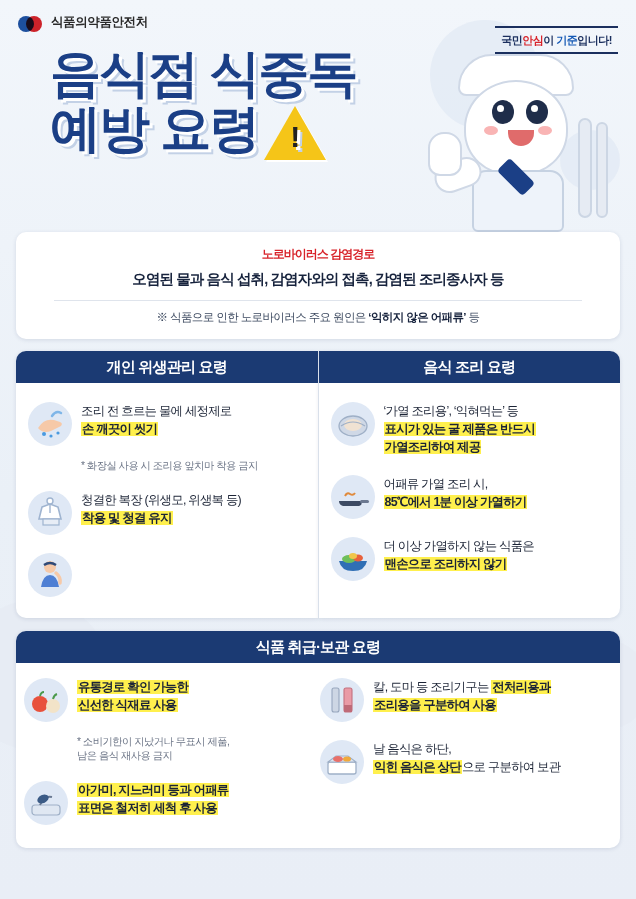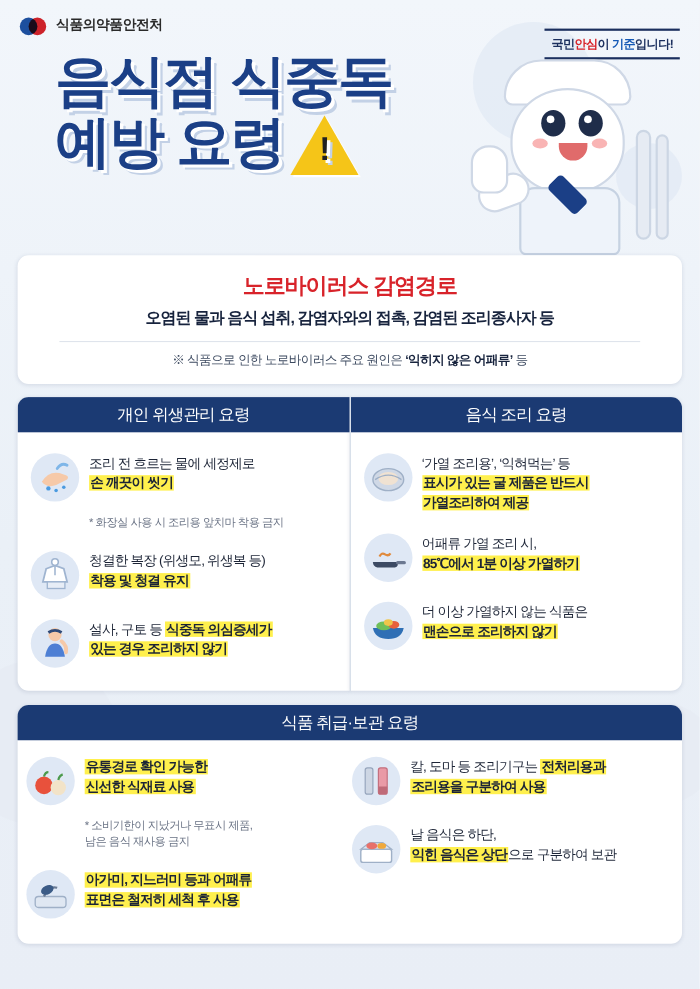--- a/index.html
+++ b/index.html
@@ -49,21 +49,21 @@
   .slogan .accent { color: #d8232a; }
   .slogan .accent2 { color: #1559b5; }
 
   .title-wrap { margin-top: 12px; position: relative; z-index: 3; margin-left: 32px; }
   .title-line {
     font-size: 51px; font-weight: bold; letter-spacing: -2px;
     color: #1b3f86;
     text-shadow: 3px 3px 0 #ffffff, 5px 5px 0 #c3d1e6;
     line-height: 1.08;
   }
-  .title-line-2 { display: flex; align-items: flex-start; gap: 6px; }
+  .title-line-2 { display: flex; align-items: flex-end; gap: 6px; }
   .warn-tri {
     width: 0; height: 0; position: relative; top: 4px;
     border-left: 31px solid transparent;
     border-right: 31px solid transparent;
     border-bottom: 54px solid #f5c518;
     filter: drop-shadow(2px 2px 0 #ffffff);
   }
   .warn-tri::after {
     content: "!"; position: absolute; left: -5px; top: 16px;
     font-size: 30px; font-weight: bold; color: #222; line-height: 1;
@@ -88,37 +88,37 @@
   .u-spoon{left:150px;top:58px;width:14px;height:100px;border-radius:8px;}
 
   
   .card {
     background: #fff; border-radius: 10px;
     box-shadow: 0 1px 4px rgba(30,50,90,.13);
     margin: 0 16px;
     position: relative; z-index: 4;
   }
   .noro { padding: 14px 12px 14px 12px; text-align: center; }
-  .noro-title { color: #d8232a; font-size: 20px; font-weight: bold; letter-spacing: -1px; }
+  .noro-title { color: #d8232a; font-size: 12px; font-weight: bold; letter-spacing: -1px; }
   .noro-sub { color: #17233d; font-size: 14.5px; font-weight: bold; margin-top: 7px; letter-spacing: -0.9px; }
   .noro-div { height: 1px; background: #dfe4ec; margin: 11px 26px 9px 26px; }
   .noro-note { color: #3d4a60; font-size: 11.5px; letter-spacing: -0.6px; }
   .noro-note b { color: #17233d; }
 
   .two-col { display: flex; margin: 12px 16px 0 16px; gap: 0; }
   .col-card {
     background:#fff; border-radius: 10px; box-shadow: 0 1px 4px rgba(30,50,90,.13);
     flex: 1; overflow: hidden; position: relative; z-index:4;
   }
   .col-card.left { border-radius: 10px 0 0 10px; }
   .col-card.right { border-radius: 0 10px 10px 0; }
   .col-split { width: 1px; background: #d9e0ea; z-index: 5; }
   .sec-head {
     background: #1b3a73; color:#fff; text-align:center;
-    font-size: 15px; font-weight: normal; letter-spacing: -0.8px;
+    font-size: 15px; font-weight: bold; letter-spacing: -0.8px;
     padding: 7px 0 6px 0;
   }
   .items { padding: 10px 10px 12px 10px; }
   .item { display: flex; gap: 9px; align-items: flex-start; padding: 9px 2px; }
   .circ {
     flex: 0 0 auto; width: 44px; height: 44px; border-radius: 50%;
     background: #dfe8f5; position: relative; overflow: hidden;
   }
   .itxt { font-size: 12.4px; line-height: 1.45; color: #1c2436; letter-spacing: -0.75px; padding-top: 1px; }
   .hl { background: #fff04d; font-weight: bold; padding: 0 1px; }
@@ -223,24 +223,20 @@
 
         <div class="item">
           <div class="circ">
             <svg width="44" height="44" viewBox="0 0 44 44">
               <circle cx="22" cy="14" r="6" fill="#f6c9a8"></circle>
               <path d="M13 34 q2 -12 9 -12 q7 0 9 12z" fill="#4e7fd4"></path>
               <path d="M16 12 q6 -4 12 0" stroke="#2f4a78" stroke-width="2.5" fill="none"></path>
               <path d="M28 20 q5 4 4 10" stroke="#f6c9a8" stroke-width="3.5" fill="none" stroke-linecap="round"></path>
             </svg>
           </div>
-          <div class="itxt">
-            <span>설사, 구토 등 </span><span class="hl">식중독 의심증세가</span><br>
-            <span class="hl">있는 경우 조리하지 않기</span>
-          </div>
         </div>
       </div>
     </div>
 
     <div class="col-split"></div>
 
     <div class="col-card right">
       <div class="sec-head">음식 조리 요령</div>
       <div class="items">
         <div class="item">

